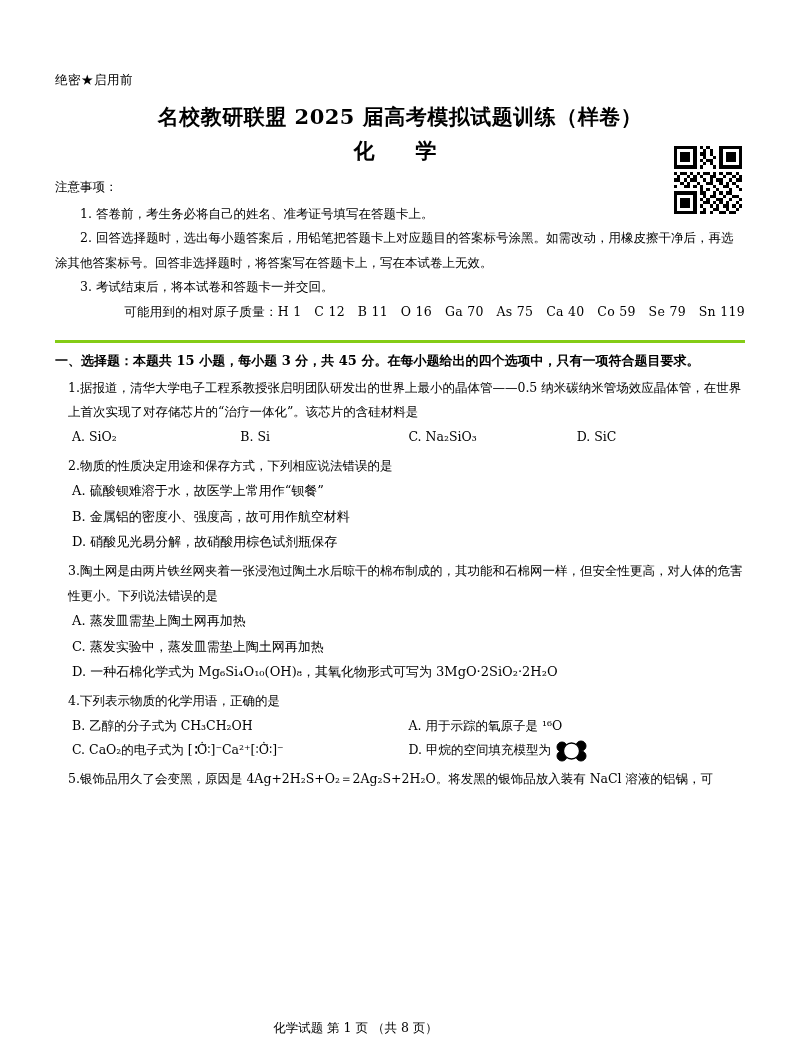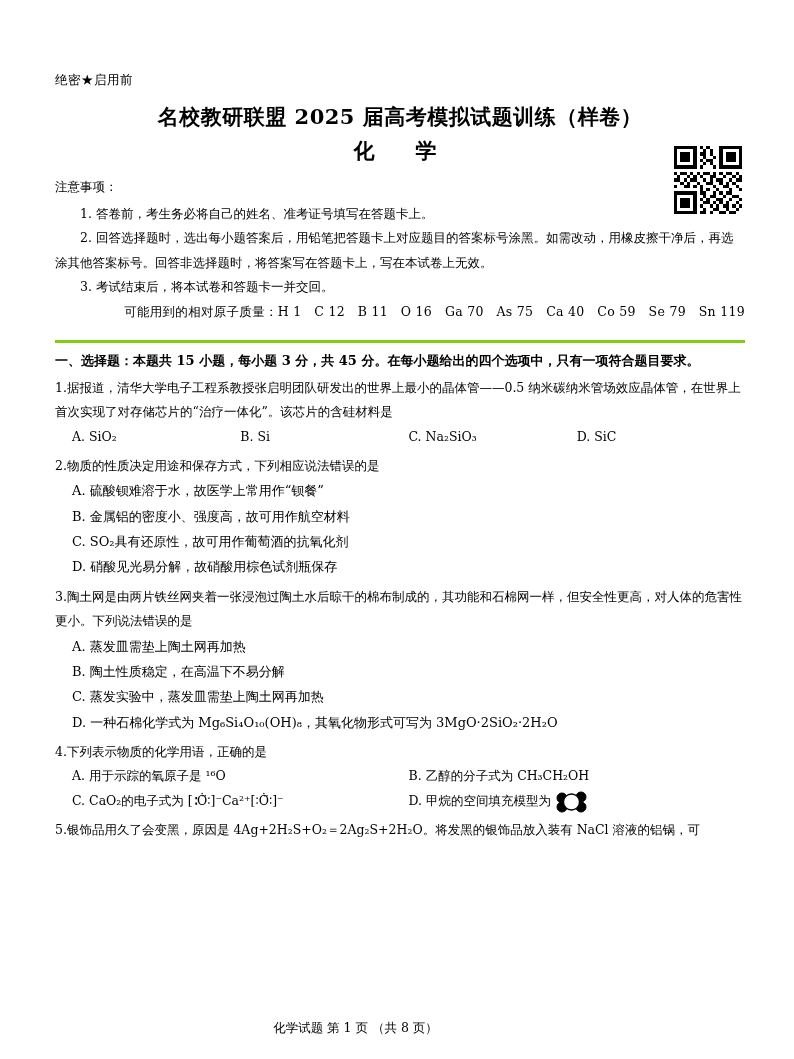--- a/index.html
+++ b/index.html
@@ -85,21 +85,21 @@
     font-size: 13px;
     font-weight: bold;
     margin-top: 16px;
     margin-bottom: 6px;
     border-top: 3px solid #84cc16;
     padding-top: 9px;
   }
   .q {
     font-size: 12.5px;
     line-height: 1.95;
-    margin: 5px 0 0 0;
+    margin: 5px 0 0 13px;
   }
   .opt-row {
     display: flex;
     font-size: 12.5px;
     line-height: 1.95;
     padding-left: 17px;
   }
   .opt-4 > div {
     width: 25%;
   }
@@ -271,37 +271,35 @@
       <div><span>B.</span> <span>Si</span></div>
       <div><span>C.</span> <span>Na₂SiO₃</span></div>
       <div><span>D.</span> <span>SiC</span></div>
     </div>
 
     <div class="q">
       <span>2.</span><span>物质的性质决定用途和保存方式，下列相应说法错误的是</span>
     </div>
     <div class="opt-line"><span>A.</span> <span>硫酸钡难溶于水，故医学上常用作“钡餐”</span></div>
     <div class="opt-line"><span>B.</span> <span>金属铝的密度小、强度高，故可用作航空材料</span></div>
-    <div class="opt-line"><span>C.</span> <span>SO₂具有还原性，故可用作葡萄酒的抗氧化剂</span></div>
     <div class="opt-line"><span>D.</span> <span>硝酸见光易分解，故硝酸用棕色试剂瓶保存</span></div>
 
     <div class="q">
       <span>3.</span><span>陶土网是由两片铁丝网夹着一张浸泡过陶土水后晾干的棉布制成的，其功能和石棉网一样，但安全性更高，对人体的危害性更小。下列说法错误的是</span>
     </div>
     <div class="opt-line"><span>A.</span> <span>蒸发皿需垫上陶土网再加热</span></div>
-    <div class="opt-line"><span>B.</span> <span>陶土性质稳定，在高温下不易分解</span></div>
     <div class="opt-line"><span>C.</span> <span>蒸发实验中，蒸发皿需垫上陶土网再加热</span></div>
     <div class="opt-line"><span>D.</span> <span>一种石棉化学式为 Mg₆Si₄O₁₀(OH)₈，其氧化物形式可写为 3MgO·2SiO₂·2H₂O</span></div>
 
     <div class="q">
       <span>4.</span><span>下列表示物质的化学用语，正确的是</span>
     </div>
     <div class="opt-row opt-2">
+      <div><span>B.</span> <span>乙醇的分子式为 CH₃CH₂OH</span></div>
       <div><span>A.</span> <span>用于示踪的氧原子是 ¹⁶O</span></div>
-      <div><span>B.</span> <span>乙醇的分子式为 CH₃CH₂OH</span></div>
     </div>
     <div class="opt-row opt-2">
       <div>
         <span>C.</span>
         <span>CaO₂的电子式为</span>
         <span class="lewis">[∶Ȯ̈∶]⁻Ca²⁺[∶Ȯ̈∶]⁻</span>
       </div>
       <div>
         <span>D.</span>
         <span>甲烷的空间填充模型为</span>

